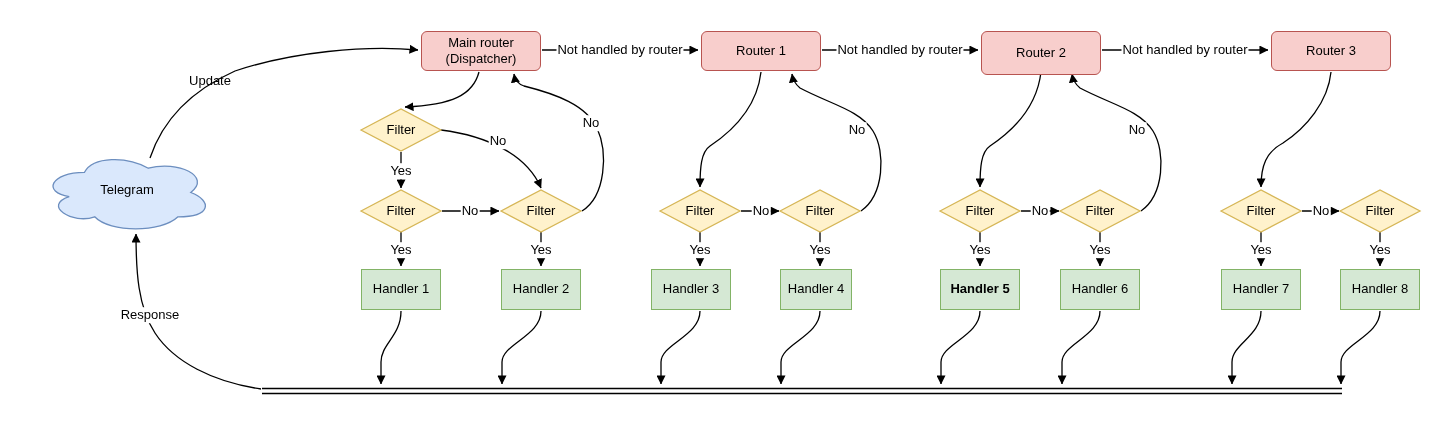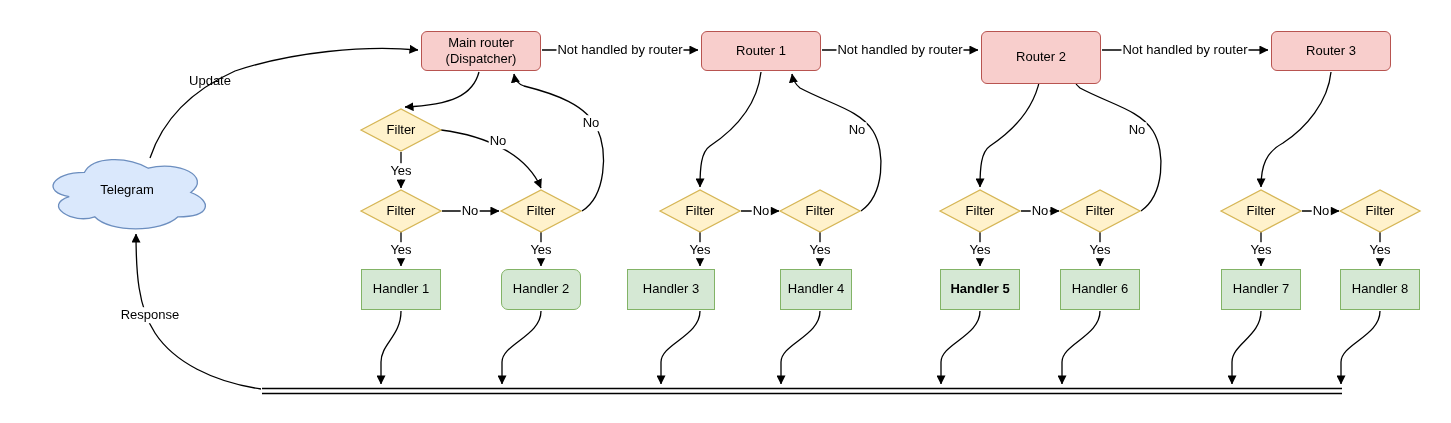--- a/index.html
+++ b/index.html
@@ -94,34 +94,34 @@
   </svg>
 
   <div class="cloudlabel" style="left:127px; top:190px;">Telegram</div>
 
   <div class="node router" style="left:421px; top:31px; width:120px; height:40px;">
     <span>Main router (Dispatcher)</span>
   </div>
   <div class="node router" style="left:701px; top:31px; width:120px; height:40px;">
     <span>Router 1</span>
   </div>
-  <div class="node router" style="left:981px; top:31px; width:120px; height:53px;">
+  <div class="node router" style="left:981px; top:31px; width:120px; height:44px;">
     <span>Router 2</span>
   </div>
   <div class="node router" style="left:1271px; top:31px; width:120px; height:40px;">
     <span>Router 3</span>
   </div>
 
   <div class="node handler" style="left:361px; top:269px; width:80px; height:41px;">
     <span>Handler 1</span>
   </div>
-  <div class="node handler" style="left:501px; top:269px; width:80px; height:41px;border-radius:7px;">
+  <div class="node handler" style="left:501px; top:269px; width:80px; height:41px;">
     <span>Handler 2</span>
   </div>
-  <div class="node handler" style="left:627px; top:269px; width:88px; height:41px;">
+  <div class="node handler" style="left:651px; top:269px; width:80px; height:41px;">
     <span>Handler 3</span>
   </div>
   <div class="node handler" style="left:780px; top:269px; width:72px; height:41px;">
     <span>Handler 4</span>
   </div>
   <div class="node handler" style="left:940px; top:269px; width:80px; height:41px;font-weight:bold;">
     <span>Handler 5</span>
   </div>
   <div class="node handler" style="left:1060px; top:269px; width:80px; height:41px;text-align:center;">
     <span>Handler 6</span>

